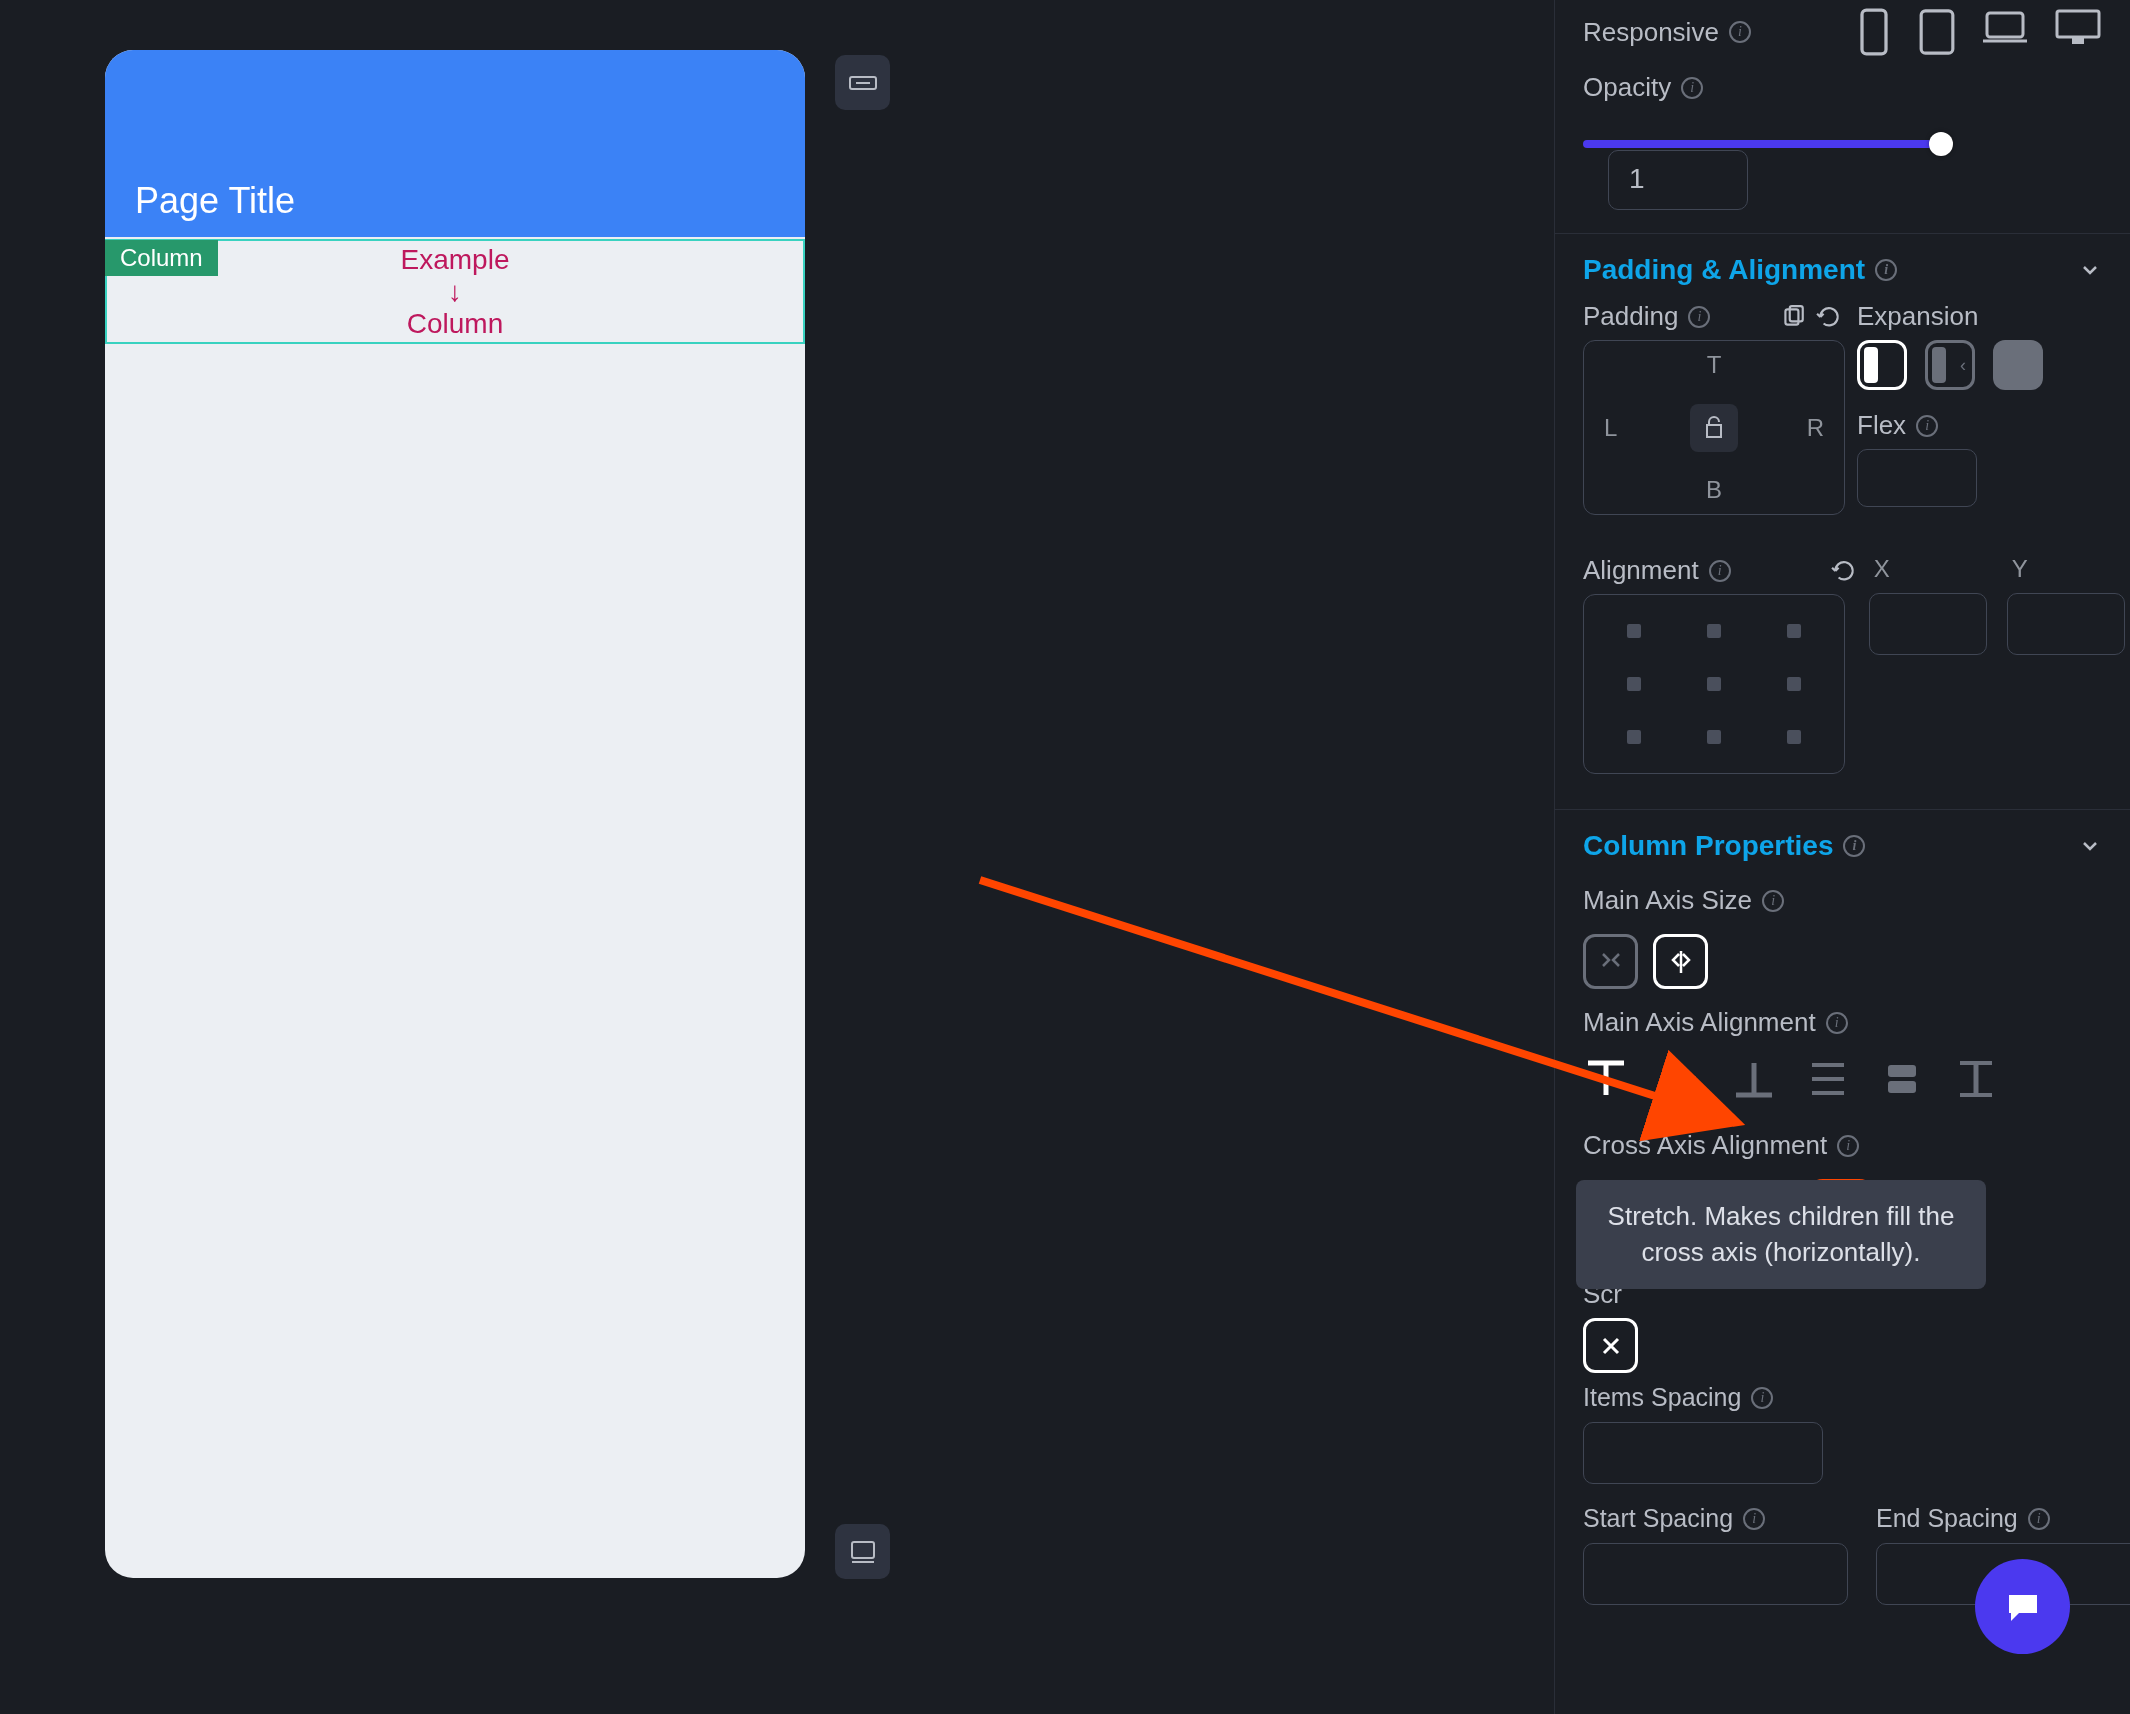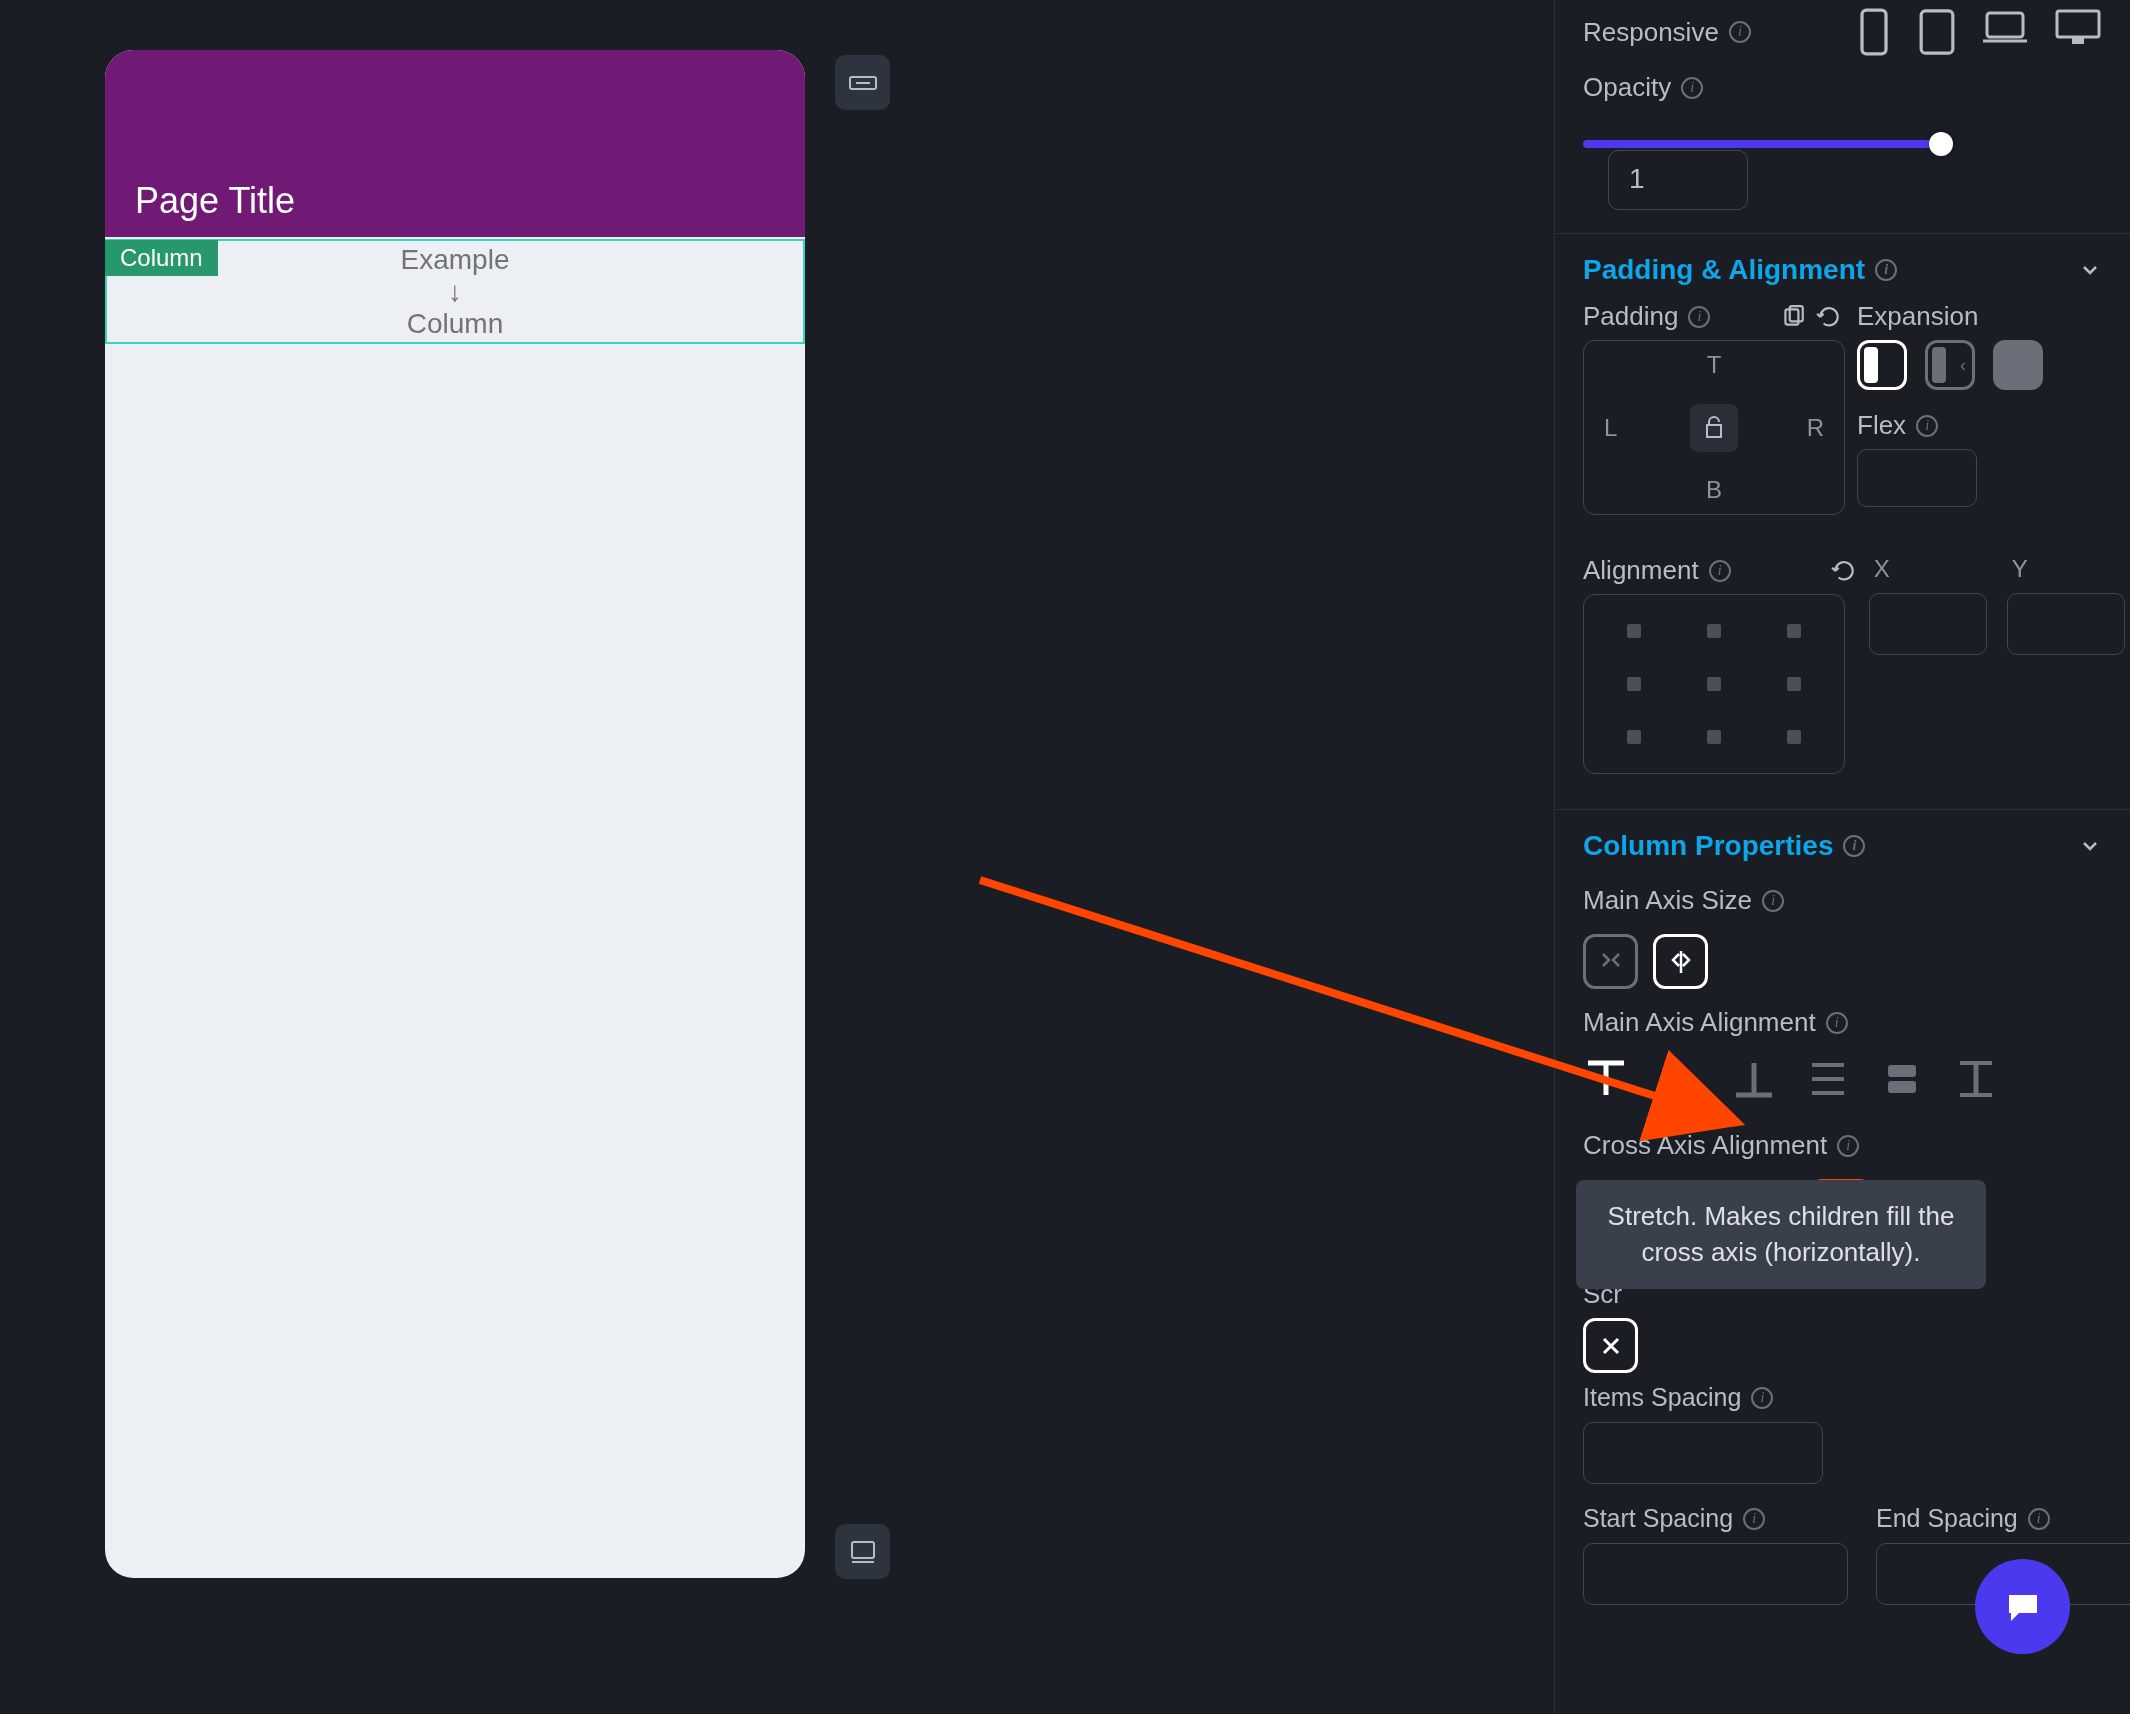--- a/index.html
+++ b/index.html
@@ -1,22 +1,22 @@
 <!DOCTYPE html>
 <html><head>
 <meta charset="utf-8">
 <style>
 * { box-sizing: border-box; margin: 0; padding: 0; }
 body { background: #1a1d23; font-family: -apple-system, BlinkMacSystemFont, "Segoe UI", sans-serif; color: #c5c8cf; width: 2130px; height: 1714px; display: flex; overflow: hidden; }
 .canvas-area { flex: 1; position: relative; }
 .phone-preview { position: absolute; left: 105px; top: 50px; width: 700px; height: 1528px; background: #eceff3; border-radius: 28px; overflow: hidden; }
-.header { background: #701a75; height: 187px; padding-top: 130px; padding-left: 30px; }
+.header { background: #3b82f6; height: 187px; padding-top: 130px; padding-left: 30px; }
 .page-title { color: #fff; font-size: 36px; font-weight: 400; }
 .column-badge { position: absolute; left: 0; top: 190px; background: #27986b; color: #fff; font-size: 24px; padding: 4px 15px; }
-.example-col { border: 2px solid #39d2c0; height: 105px; display: flex; flex-direction: column; align-items: center; justify-content: center; font-size: 28px; color: #737373; }
+.example-col { border: 2px solid #39d2c0; height: 105px; display: flex; flex-direction: column; align-items: center; justify-content: center; font-size: 28px; color: #be185d; }
 .toolbar-btn { position: absolute; width: 55px; height: 55px; background: #2e3340; border-radius: 10px; display: flex; align-items: center; justify-content: center; }
 .btn1 { left: 835px; top: 55px; }
 .btn2 { left: 835px; top: 1524px; }
 .panel { width: 576px; border-left: 1px solid #2a2e38; font-size: 26px; overflow-y: auto; }
 .row { display: flex; align-items: center; padding: 8px 28px; gap: 8px; }
 .label { color: #b8bcc5; font-size: 26px; display: flex; align-items: center; gap: 10px; }
 .info-icon { width: 22px; height: 22px; border: 2px solid #6a6f7a; border-radius: 50%; display: inline-flex; align-items: center; justify-content: center; font-size: 14px; color: #6a6f7a; }
 .info-icon::after { content: "i"; font-style: italic; font-family: serif; }
 .device-icons { display: flex; gap: 25px; margin-left: auto; }
 .device { width: 38px; height: 48px; }

